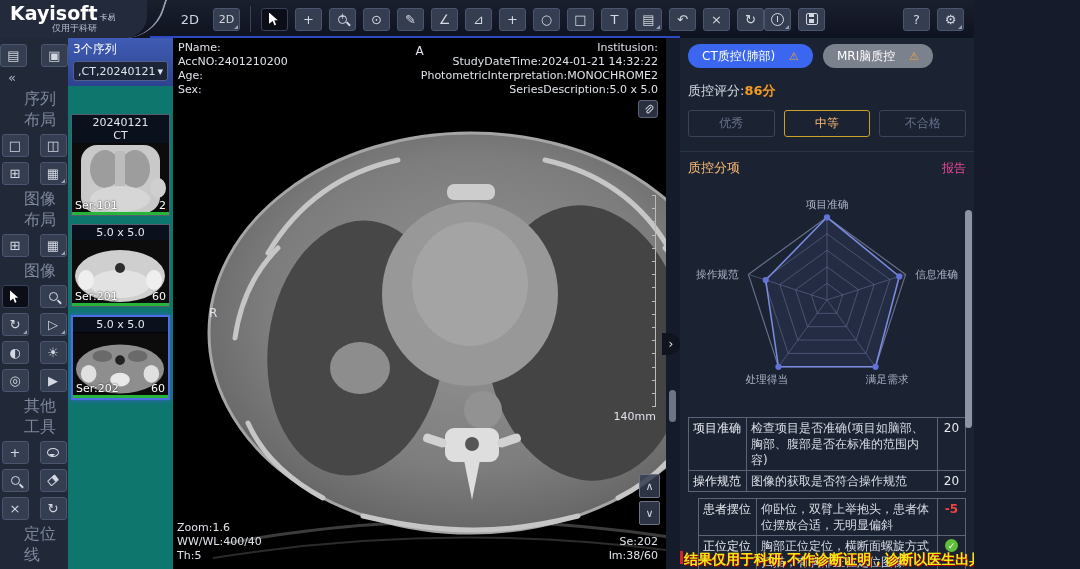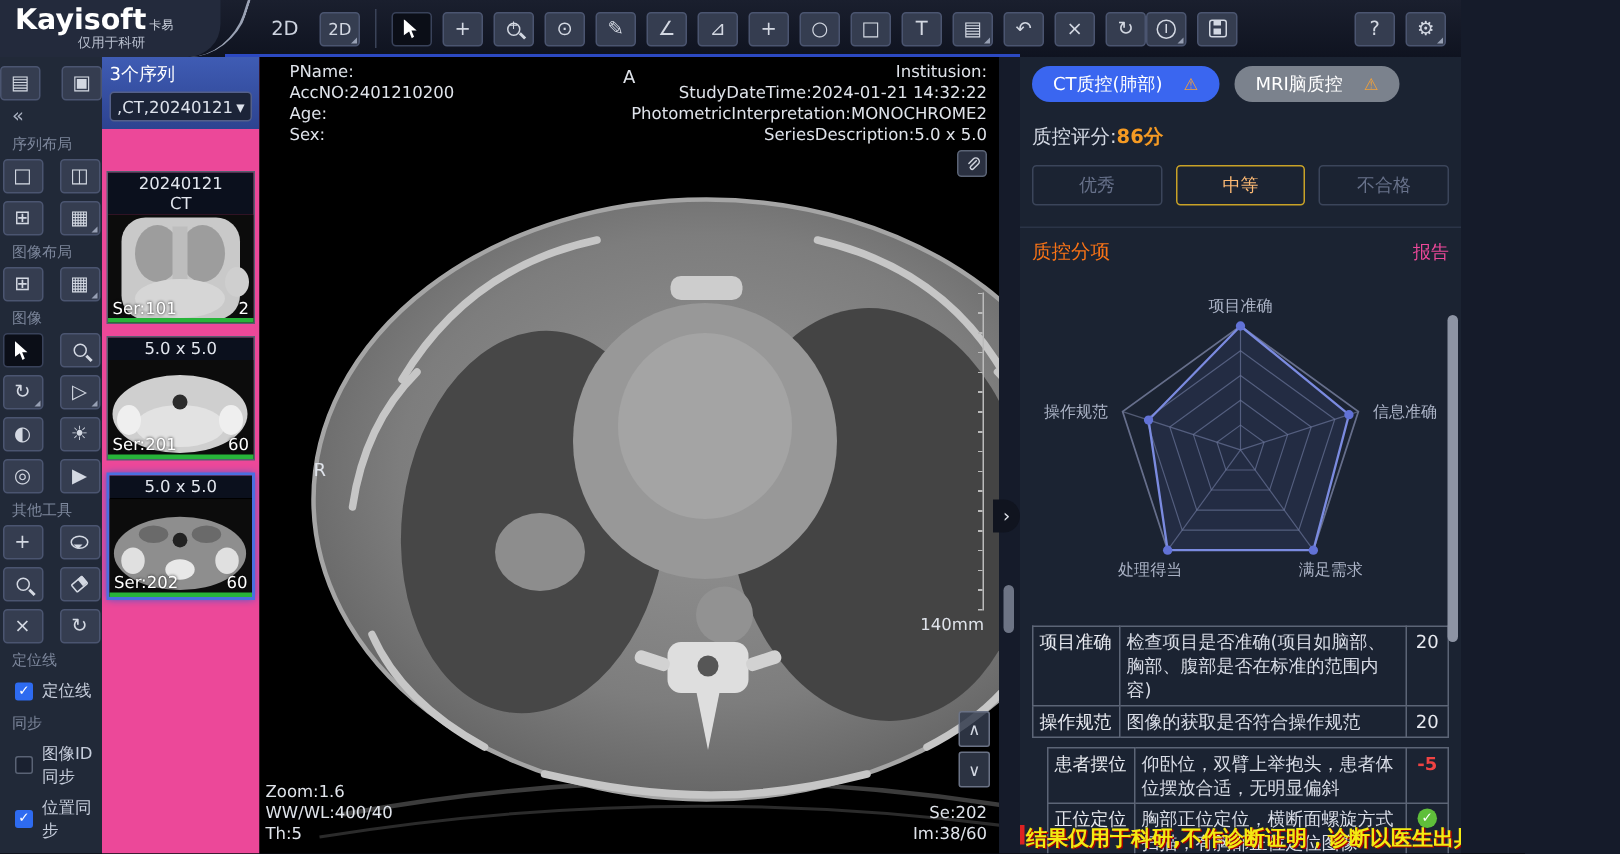--- a/index.html
+++ b/index.html
@@ -43,45 +43,45 @@
   .i-eraser{width:10px;height:7px;border:1.5px solid #d3d8e2;border-radius:1px;transform:rotate(-40deg);position:relative}
   .i-eraser::after{content:"";position:absolute;right:-1px;top:-1px;width:4px;height:5.5px;background:#d3d8e2}
 
   
   .content{flex:1;display:flex;min-height:0}
 
   
   .lsb{flex:0 0 68px;background:#212938;padding:4px 0 0 0;display:flex;flex-direction:column;overflow:hidden}
   .lsb-toprow{display:flex;gap:14px;justify-content:center;padding:2px 0 4px}
   .collapse{color:#aab2c2;font-size:13px;padding:0 0 0 8px;line-height:14px}
-  .lsb-sec{font-size:10px;color:#7d879c;padding:4px 0 3px 8px}
+  .lsb-sec{font-size:16px;color:#7d879c;padding:4px 0 3px 24px}
   .btn-grid{display:grid;grid-template-columns:repeat(2,27px);gap:5px 11px;justify-content:center}
   .chk-row{display:flex;align-items:center;gap:6px;padding:3px 0 3px 10px;cursor:pointer}
   .chk{width:12px;height:12px;border:1px solid #5a6375;border-radius:2px;background:#1a2130;display:flex;align-items:center;justify-content:center;font-size:9px;color:#fff;flex:0 0 12px}
   .chk.on{background:#2e6bf0;border-color:#2e6bf0}
   .chk-label{font-size:11px;color:#c6cddb}
 
   
-  .series{flex:0 0 105px;background:#ec4899;display:flex;flex-direction:column;overflow:hidden}
+  .series{flex:0 0 105px;background:#0f766e;display:flex;flex-direction:column;overflow:hidden}
   .series-head{background:linear-gradient(#3f5cb4,#2d4390);padding:3px 5px 5px}
   .series-count{color:#fff;font-size:12px;margin-bottom:3px}
   .series-select{background:#1c2438;border:1px solid #54608a;border-radius:3px;color:#dde2ec;font-size:11px;height:20px;display:flex;align-items:center;justify-content:space-between;padding:0 4px;cursor:pointer}
   .series-body{flex:1;padding:28px 3px 16px;display:flex;flex-direction:column;gap:8px}
   .thumb{position:relative;border:1px solid #555e70;cursor:pointer}
   .thumb.selected{border:2px solid #4a6fe0;box-shadow:0 0 5px #3a5fd0}
   .thumb-cap{font-size:11px;color:#e2e6ee;text-align:center;line-height:13px;padding:1px 0;background:#0b101d}
   .thumb-img{display:block;width:100%;height:66px;background:#000}
   .thumb-img.tall{height:72px}
   .thumb-foot{position:absolute;left:0;right:0;bottom:3px;display:flex;justify-content:space-between;padding:0 3px;font-size:11px;color:#fff;text-shadow:0 0 2px #000}
   .thumb-bar{position:absolute;left:0;right:0;bottom:0;height:3px;background:#27b43a}
 
   
   .viewer{flex:1;background:#000;position:relative;overflow:hidden}
   .ov{position:absolute;color:#dfe3ea;font-size:11px;line-height:14px}
-  .ov.tl{left:20px;top:3px}
+  .ov.tl{left:5px;top:3px}
   .ov.tr{right:8px;top:3px;text-align:right}
   .ov.bl{left:4px;bottom:6px}
   .ov.br{right:8px;bottom:6px;text-align:right}
   .ov.top-a{left:50%;top:6px;transform:translateX(-50%);font-size:12px}
   .ov.left-r{left:36px;top:268px;font-size:12px}
   .clip-btn{position:absolute;right:8px;top:62px;width:20px;height:18px;background:#2a3040;border:1px solid #5a6375;border-radius:3px;display:flex;align-items:center;justify-content:center;cursor:pointer}
   .ruler{position:absolute;right:10px;top:157px;height:212px;width:6px;border-right:1px solid #bbb;background:repeating-linear-gradient(to bottom,#bbb 0 1px,transparent 1px 13.2px) right/3px 100% no-repeat}
   .ruler-label{position:absolute;right:10px;top:372px;font-size:11px;color:#dfe3ea}
   .scroll-btns{position:absolute;right:6px;top:436px;display:flex;flex-direction:column;gap:3px}
   .sbtn{width:21px;height:24px;background:rgba(52,60,78,.85);border:1px solid #6a7285;border-radius:2px;color:#d3d8e2;display:flex;align-items:center;justify-content:center;font-size:11px;cursor:pointer}
@@ -98,21 +98,21 @@
   .pill.active{background:#3a66f0}
   .pill.inactive{background:#7b828d}
   .warn{color:#f0a03a;font-size:11px}
   .score-row{margin:14px 0 10px;font-size:13px;color:#d5dae5}
   .score-val{color:#f59a23;font-weight:bold}
   .grades{display:flex;gap:9px;margin-bottom:14px}
   .grade{flex:1;height:27px;border:1px solid #3b455a;border-radius:3px;background:transparent;color:#67718a;font-size:12px;display:flex;align-items:center;justify-content:center;cursor:pointer}
   .grade.sel{border-color:#c9a227;color:#fdba74}
   .qc-divider{height:1px;background:#2b3447;margin:0 -8px}
   .qc-subhead{display:flex;justify-content:space-between;align-items:center;padding:7px 0 2px}
-  .qc-subtitle{color:#f97316;font-size:13px}
+  .qc-subtitle{color:#fdba74;font-size:13px}
   .report-link{color:#ec4899;font-size:12px;cursor:pointer}
   .radar-wrap{height:238px;display:flex;justify-content:center;align-items:center}
   .qc-scrollbar{position:absolute;right:2px;top:172px;width:7px;height:218px;background:#8d94a4;border-radius:4px;cursor:pointer}
 
   table.qct{width:100%;border-collapse:collapse;font-size:12px;color:#d8dce6}
   table.qct td{border:1px solid #5c6576;padding:2px 4px;vertical-align:top;line-height:16px}
   td.cname{width:58px;color:#e8eaf0;white-space:nowrap}
   td.cscore{width:28px;text-align:center;color:#e8eaf0}
   .subtable-wrap{margin:6px 0 0 10px}
   .status-red{color:#f04343;font-weight:bold}

